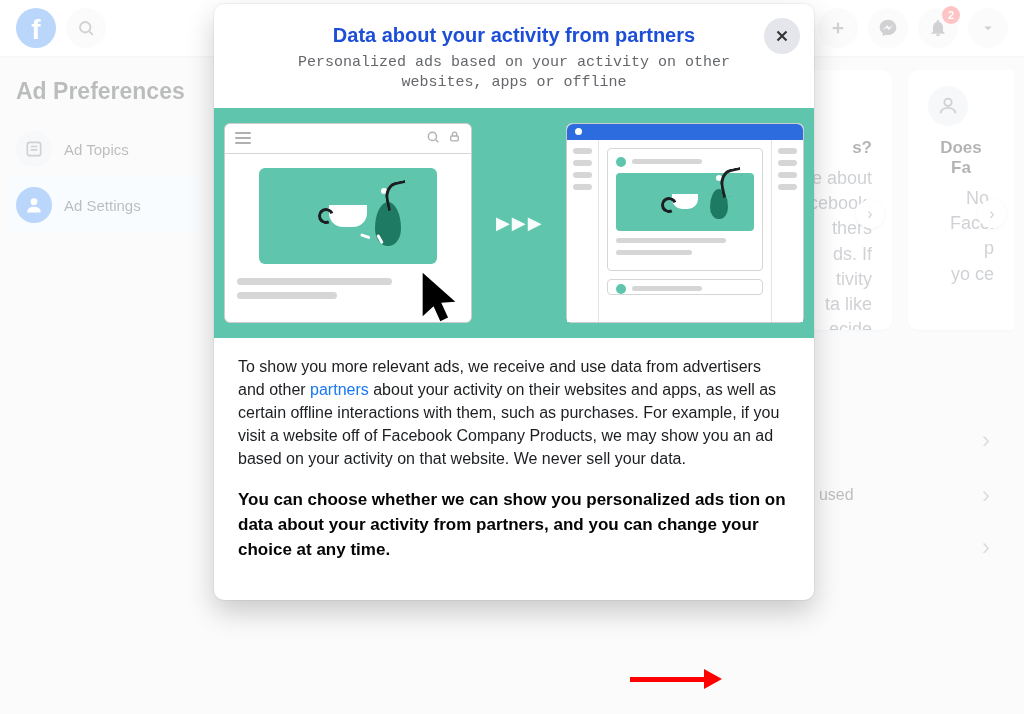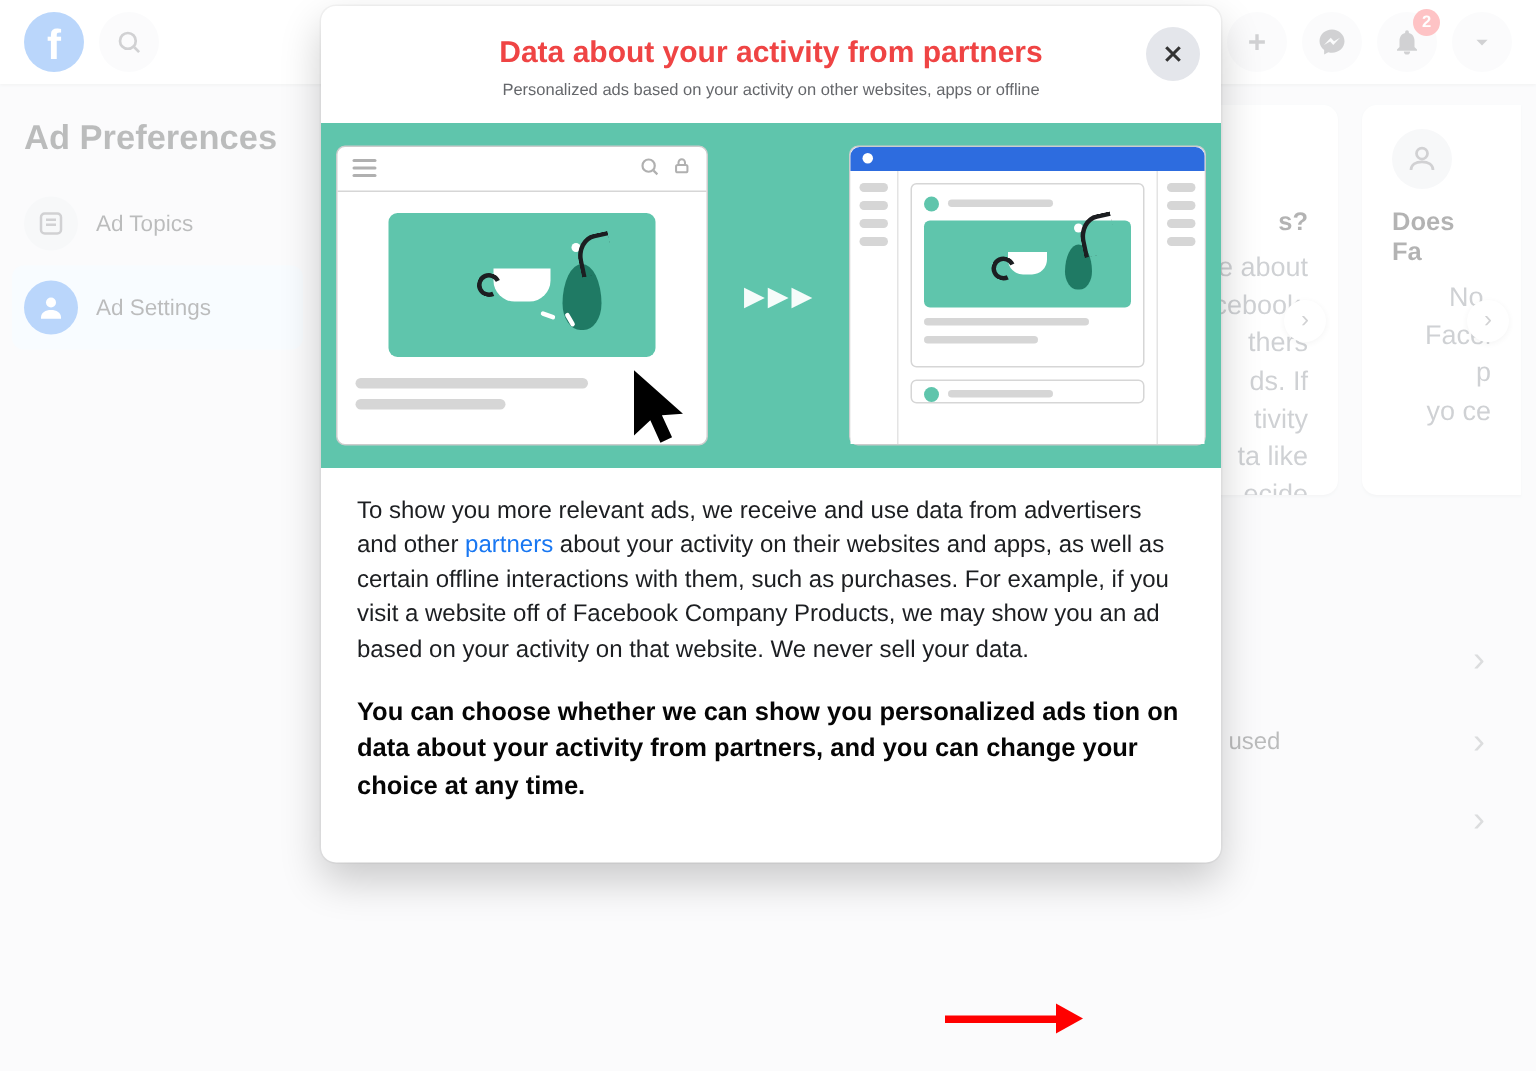--- a/index.html
+++ b/index.html
@@ -17,33 +17,33 @@
     .sidebar h1 { font-size: 23px; font-weight: 800; color:#1c1e21; padding: 6px 8px 16px; }
     .side-item { display:flex; align-items:center; gap:12px; padding: 10px 8px; border-radius: 8px; color:#1c1e21; font-size:15px; font-weight:500; }
     .side-item.active { background:#e7f3ff; }
     .side-icon { width:36px; height:36px; border-radius:50%; background:#e4e6eb; display:flex; align-items:center; justify-content:center; color:#65676b; }
     .side-item.active .side-icon { background:#1877f2; color:#fff; }
 
     .content { flex:1; padding: 20px 24px; display:flex; gap:16px; }
     .card { background:#fff; border-radius:10px; padding:16px 20px; box-shadow: 0 1px 2px rgba(0,0,0,.08); }
     .info-card { width: 300px; height: 260px; position:relative; }
     .info-card .avatar-ph { width:40px; height:40px; border-radius:50%; background:#e4e6eb; display:flex; align-items:center; justify-content:center; color:#65676b; margin-bottom:12px; }
-    .info-card h3 { font-size:17px; font-weight:700; margin-bottom:8px; }
+    .info-card h3 { font-size:17px; font-weight:700; margin-bottom:8px;text-align:center; }
     .info-card p { font-size:18px; color:#606770; line-height:1.4; }
     .info-card .chev { position:absolute; right:8px; top:50%; width:28px; height:28px; border-radius:50%; background:#fff; box-shadow:0 1px 4px rgba(0,0,0,.15); display:flex; align-items:center; justify-content:center; color:#65676b; }
     .blrow { display:flex; align-items:center; justify-content:space-between; padding: 12px 24px 12px 0; font-size:16px; color:#1c1e21; }
     .blrow .lbl { display:flex; flex-direction:column; gap:2px; }
     .blrow .sub { font-size:13px; color:#65676b; }
     .blrow::after { content:'›'; font-size:24px; color:#8a8d91; }
 
     .overlay { position:absolute; inset:0; background: rgba(255,255,255,.7); display:flex; align-items:flex-start; justify-content:center; padding-top: 0px; }
     .modal { position:absolute; top:4px; left:214px; width:600px; background:#fff; border-radius:10px; box-shadow: 0 12px 28px rgba(0,0,0,.2), 0 0 0 1px rgba(0,0,0,.04); overflow:hidden; }
     .modal-header { position:relative; padding: 20px 60px 14px; text-align:center; }
-    .modal-header h2 { font-size: 20px; font-weight:800; color:#ef4444; margin-bottom:6px; }
-    .modal-header p { font-size:11px; color:#65676b; line-height:1.35; }
+    .modal-header h2 { font-size: 20px; font-weight:800; color:#1d4ed8; margin-bottom:6px; }
+    .modal-header p { font-size:15px; color:#65676b; line-height:1.35;font-family:Liberation Mono, monospace; }
     .close-btn { position:absolute; right:14px; top:14px; width:36px; height:36px; border-radius:50%; background:#e4e6eb; display:flex; align-items:center; justify-content:center; color:#333; cursor:pointer; }
 
     .illus { background:#5fc5ac; height: 230px; position:relative; display:flex; align-items:center; justify-content:center; gap:24px; padding: 0 10px; }
     .panel { background:#fff; border-radius:6px; border:1px solid #ccc; position:relative; }
     .panel.left { width: 260px; height: 200px; }
     .panel.right { width: 250px; height: 200px; }
     .top-line { height:30px; border-bottom:1px solid #d6d6d6; display:flex; align-items:center; padding:0 10px; gap:10px; }
     .ham { display:flex; flex-direction:column; gap:3px; }
     .ham span { display:block; width:16px; height:2px; background:#b0b0b0; border-radius:2px; }
     .tl-right { margin-left:auto; display:flex; gap:8px; }

